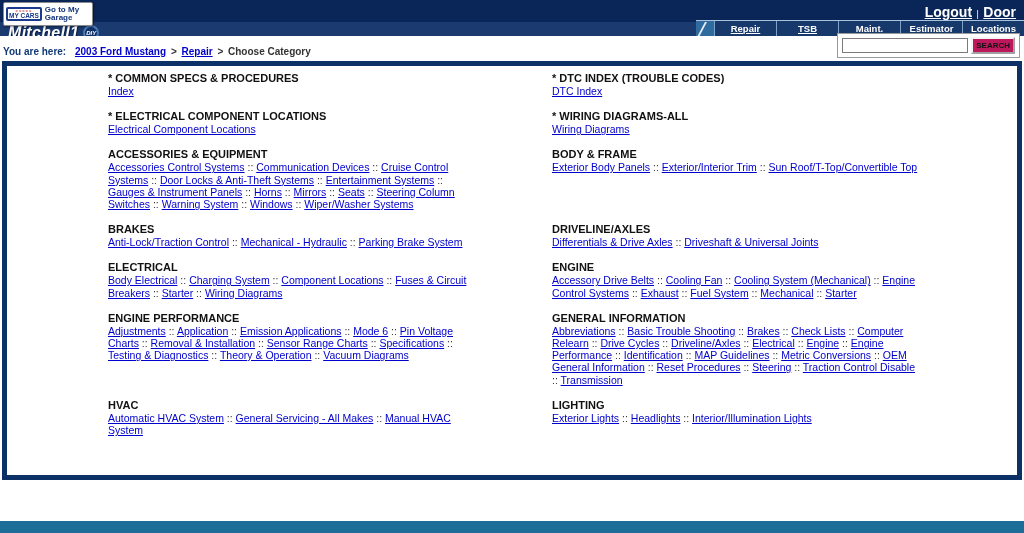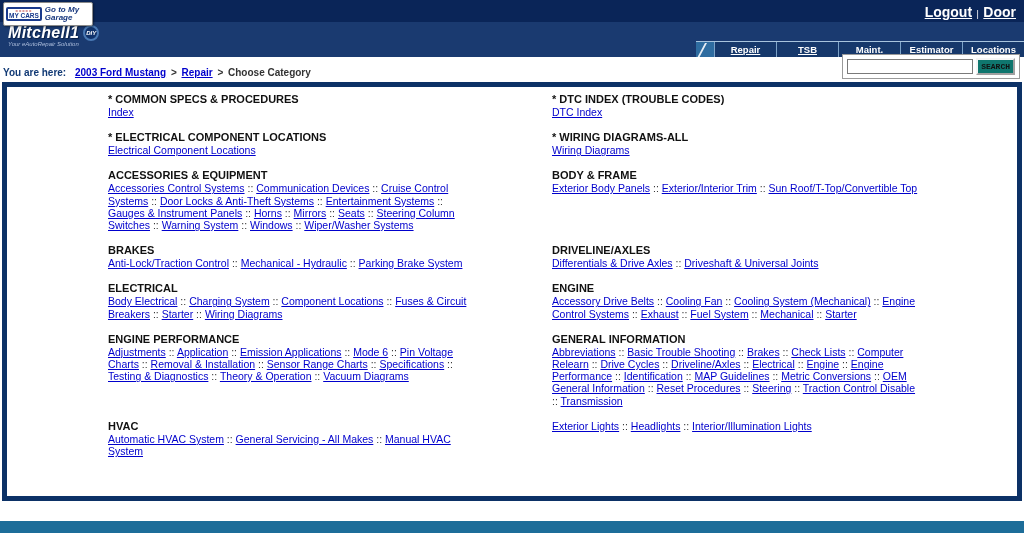--- a/index.html
+++ b/index.html
@@ -19,34 +19,34 @@
     cursor:pointer; box-shadow:1px 1px 2px rgba(0,0,0,.4);
   }
   .plate {
     border:2px solid #1a3a8c; border-radius:2px; background:#fff;
     font-size:6.5px; font-weight:bold; color:#1a3a8c; padding:0 1px;
     display:flex; flex-direction:column; align-items:center; line-height:1;
   }
   .plate-top { font-size:4px; letter-spacing:1px; color:#c04040; }
   .plate-text { font-size:6.5px; }
   .garage-label {
-    font-size:8px; font-weight:bold; font-style:italic; color:#15357d;
+    font-size:8px; font-weight:bold; color:#15357d;
     line-height:1.05; width:42px;
   }
   .top-right {
     position:absolute; right:8px; top:3px; text-align:right; line-height:1.1;
   }
   .top-right a {
     color:#fff; font-size:14px; font-weight:bold; text-decoration:underline;
   }
   .top-sep { color:#fff; font-size:9px; }
   .version { color:#c9d4e8; font-size:7px; font-style:italic; margin-top:1px; }
 
   
-  .brandbar { height:35px; background:#1a3a70; position:relative; }
+  .brandbar { height:14px; background:#1a3a70; position:relative; }
   .brand { position:absolute; left:8px; top:2px; }
   .brand-row { display:flex; align-items:center; gap:4px; }
   .brand-name {
     color:#fff; font-size:16px; font-weight:bold; font-style:italic;
     text-shadow:1px 1px 1px #0a1f44; letter-spacing:.3px;
   }
   .diy-badge {
     width:16px; height:16px; border-radius:50%; background:#10326b;
     border:2px solid #4a7ab5; color:#fff; font-size:6px; font-weight:bold;
     font-style:italic; display:flex; align-items:center; justify-content:center;
@@ -76,22 +76,22 @@
   .searchbox {
     position:absolute; right:4px; top:-3px; z-index:6;
     background:#fff; border:1px solid #9a9a9a; padding:3px 4px;
     display:flex; align-items:center; gap:3px;
   }
   .search-input {
     width:126px; height:15px; border:1px solid #7a7a7a; font-size:10px; padding:0 2px;
   }
   .search-btn {
     height:17px; font-size:8px; font-weight:bold; color:#111;
-    background:#0f766e; border:2px outset #f5f5f5; padding:0 3px; cursor:pointer;
-    font-family:Liberation Mono, monospace;
+    background:#be185d; border:2px outset #f5f5f5; padding:0 3px; cursor:pointer;
+    font-family:Liberation Sans, sans-serif;
   }
 
   
   .panel {
     margin:3px 2px 0 2px; border:5px solid #0c3166; background:#fff;
     min-height:419px; padding:6px 0 8px 0;
   }
   .title-block { display:flex; align-items:flex-start; gap:10px; margin:4px 0 22px 160px; }
   .title-icon { width:68px; height:44px; }
   .title-text {
@@ -211,18 +211,19 @@
       </div>
       <div class="cat-cell">
         <div class="cat-heading">GENERAL INFORMATION</div>
         <div class="cat-links"><a href="#" class="cat-link">Abbreviations</a><span class="cat-sep"> :: </span><a href="#" class="cat-link">Basic Trouble Shooting</a><span class="cat-sep"> :: </span><a href="#" class="cat-link">Brakes</a><span class="cat-sep"> :: </span><a href="#" class="cat-link">Check Lists</a><span class="cat-sep"> :: </span><a href="#" class="cat-link">Computer Relearn</a><span class="cat-sep"> :: </span><a href="#" class="cat-link">Drive Cycles</a><span class="cat-sep"> :: </span><a href="#" class="cat-link">Driveline/Axles</a><span class="cat-sep"> :: </span><a href="#" class="cat-link">Electrical</a><span class="cat-sep"> :: </span><a href="#" class="cat-link">Engine</a><span class="cat-sep"> :: </span><a href="#" class="cat-link">Engine Performance</a><span class="cat-sep"> :: </span><a href="#" class="cat-link">Identification</a><span class="cat-sep"> :: </span><a href="#" class="cat-link">MAP Guidelines</a><span class="cat-sep"> :: </span><a href="#" class="cat-link">Metric Conversions</a><span class="cat-sep"> :: </span><a href="#" class="cat-link">OEM General Information</a><span class="cat-sep"> :: </span><a href="#" class="cat-link">Reset Procedures</a><span class="cat-sep"> :: </span><a href="#" class="cat-link">Steering</a><span class="cat-sep"> :: </span><a href="#" class="cat-link">Traction Control Disable</a><span class="cat-sep"> :: </span><a href="#" class="cat-link">Transmission</a></div>
       </div>
       <div class="cat-cell">
         <div class="cat-heading">HVAC</div>
         <div class="cat-links"><a href="#" class="cat-link">Automatic HVAC System</a><span class="cat-sep"> :: </span><a href="#" class="cat-link">General Servicing - All Makes</a><span class="cat-sep"> :: </span><a href="#" class="cat-link">Manual HVAC System</a></div>
       </div>
       <div class="cat-cell">
+        <div class="cat-heading">LIGHTING</div>
         <div class="cat-links"><a href="#" class="cat-link">Exterior Lights</a><span class="cat-sep"> :: </span><a href="#" class="cat-link">Headlights</a><span class="cat-sep"> :: </span><a href="#" class="cat-link">Interior/Illumination Lights</a></div>
       </div>
     </div>
 </div>
 
 <div class="bottombar"></div>
 
 </body></html>

